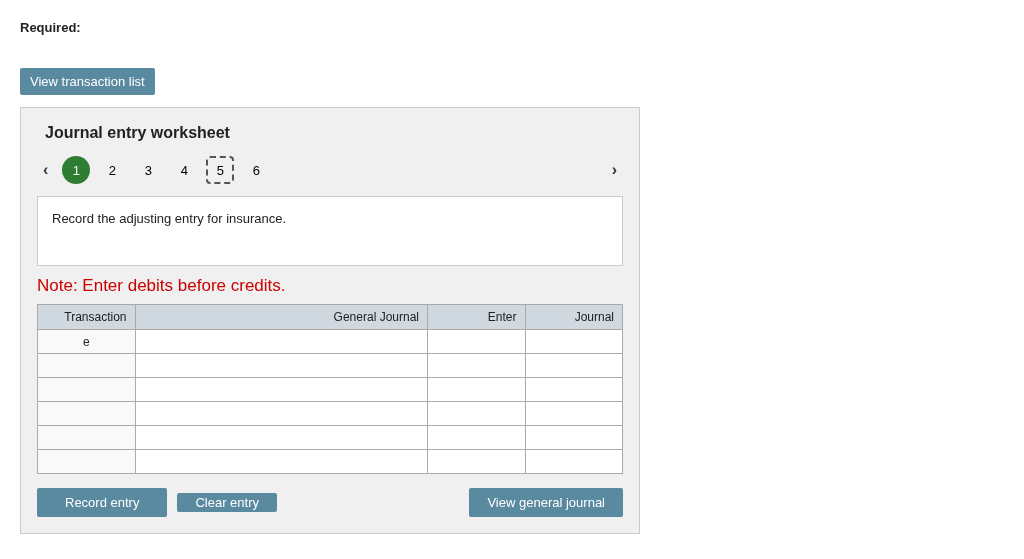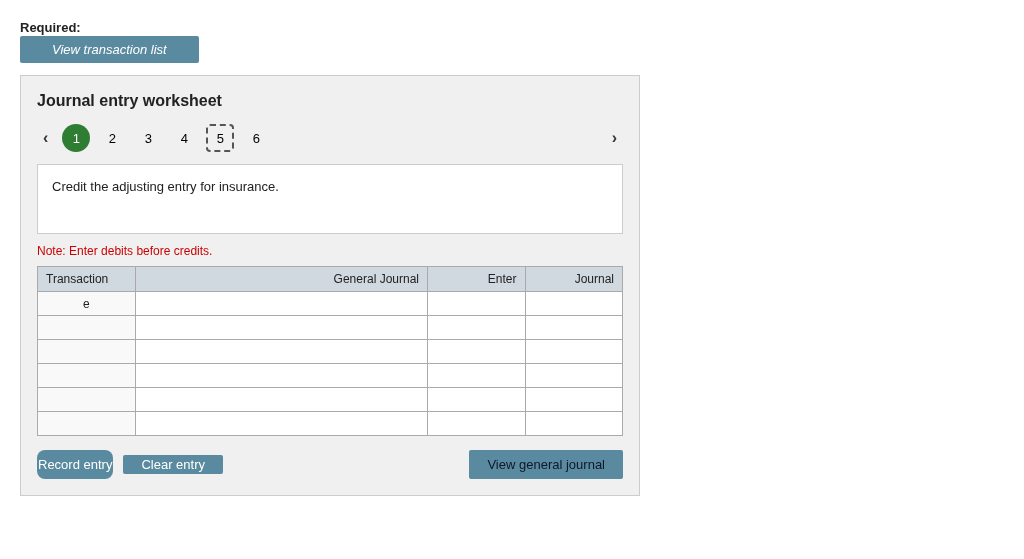--- a/index.html
+++ b/index.html
@@ -6,57 +6,57 @@
     body {
       font-family: Arial, sans-serif;
       font-size: 13px;
       background: #fff;
       color: #222;
       padding: 20px;
       width: 1024px;
       min-height: 559px;
     }
     .required-section {
-      margin-bottom: 1px;
+      margin-bottom: 33px;
       max-width: 620px;
     }
     .required-title {
       font-weight: bold;
       font-size: 13px;
     }
     .required-body {
       font-size: 13px;
       line-height: 1.5;
     }
     .required-highlight {
       color: #cc0000;
       font-weight: bold;
     }
     .view-btn {
       display: inline-block;
       background-color: #5a8a9f;
       color: #fff;
-      padding: 6px 32px;
+      padding: 6px 10px;
       font-size: 13px;
       border: none;
       cursor: pointer;
       margin-bottom: 12px;
       border-radius: 2px;
-      font-style: italic;
     }
     .worksheet-container {
       background: #f0f0f0;
       border: 1px solid #ccc;
       padding: 16px;
       max-width: 620px;
     }
     .worksheet-title {
       font-size: 16px;
       font-weight: bold;
       margin-bottom: 14px;
+      margin-left: 8px;
     }
     .tabs-row {
       display: flex;
       align-items: center;
       margin-bottom: 12px;
       gap: 8px;
     }
     .tab-arrow {
       font-size: 16px;
       cursor: pointer;
@@ -90,39 +90,39 @@
     .instruction-box {
       background: #fff;
       border: 1px solid #ccc;
       padding: 14px;
       min-height: 70px;
       margin-bottom: 10px;
       font-size: 13px;
     }
     .note-text {
       color: #cc0000;
-      font-size: 12px;
+      font-size: 17px;
       margin-bottom: 8px;
     }
     .journal-table {
       width: 100%;
       border-collapse: collapse;
       background: #fff;
       font-size: 12px;
       margin-bottom: 14px;
     }
     .journal-table th {
       background: #d0d8e0;
       border: 1px solid #aaa;
       padding: 5px 8px;
       text-align: right;
       font-weight: normal;
     }
     .journal-table th.left {
-      text-align: left;
+      text-align: right;
     }
     .journal-table td {
       border: 1px solid #aaa;
       padding: 4px 6px;
       height: 24px;
     }
     .journal-table td.transaction-col {
       width: 80px;
       text-align: center;
       background: #f9f9f9;
@@ -145,37 +145,37 @@
     }
     .buttons-row {
       display: flex;
       gap: 10px;
       align-items: center;
     }
     .btn-record {
       background: #5a8a9f;
       color: #fff;
       border: none;
-      padding: 7px 1px;
-      font-size: 13px;
-      cursor: pointer;
-      border-radius: 8px;
+      padding: 7px 28px;
+      font-size: 13px;
+      cursor: pointer;
+      border-radius: 2px;
     }
     .btn-clear {
       background: #5a8a9f;
       color: #fff;
       border: none;
       padding: 2px 18px;
       font-size: 13px;
       cursor: pointer;
       border-radius: 2px;
     }
     .btn-view-journal {
       background: #5a8a9f;
-      color: #0f172a;
+      color: #ffffff;
       border: none;
       padding: 7px 18px;
       font-size: 13px;
       cursor: pointer;
       border-radius: 2px;
       margin-left: auto;
     }
   </style>
 </head>
 <body>
@@ -199,21 +199,21 @@
     <button class="tab-item active">1</button>
     <button class="tab-item">2</button>
     <button class="tab-item">3</button>
     <button class="tab-item">4</button>
     <button class="tab-item highlighted">5</button>
     <button class="tab-item">6</button>
     <button class="tab-arrow" style="margin-left:auto;">›</button>
   </div>
 
   <div class="instruction-box">
-    <span>Credit the adjusting entry for insurance.</span>
+    <span>Record the adjusting entry for insurance.</span>
   </div>
 
   <div class="note-text">Note: Enter debits before credits.</div>
 
   <table class="journal-table">
     <thead>
       <tr>
         <th class="left">Transaction</th>
         <th>General Journal</th>
         <th>Enter</th>

